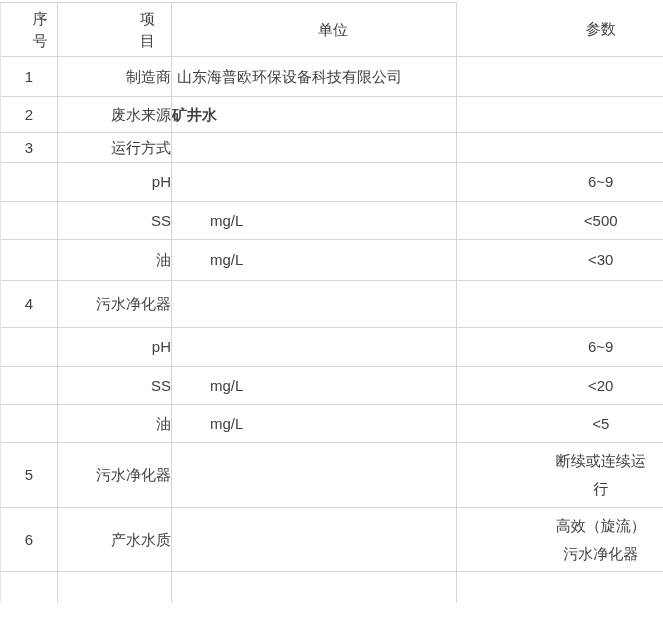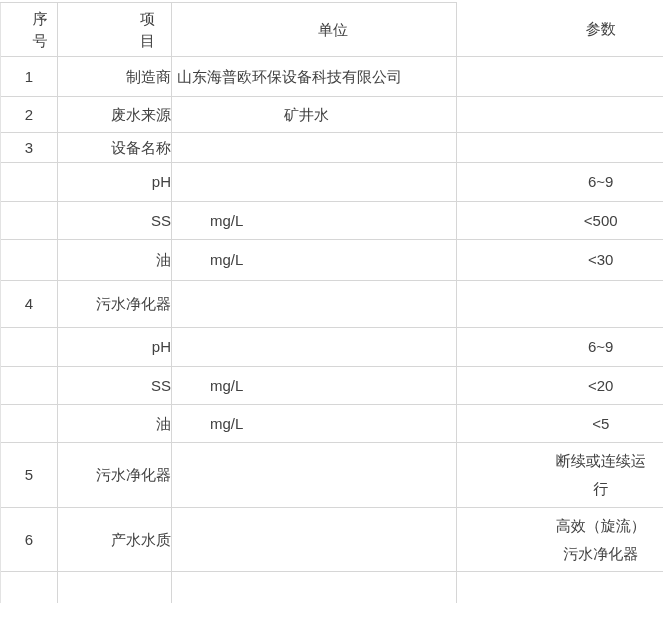--- a/index.html
+++ b/index.html
@@ -46,21 +46,21 @@
   
   .spec .v { border-right: 1px solid #d6d6d6; }
   .spec .vl { border-left: 1px solid #e3e3e3; }
 
   
   .spec .num   { text-align: center; }
   .spec .item  { text-align: right; padding-left: 16px; }
   .spec .item-mfr { padding-left: 40px; }         
   .spec .unit  { padding-left: 38px; }
   .spec .unit-left  { text-align: left; padding-left: 5px; padding-right: 0; font-family: Liberation Serif, serif; }
-  .spec .unit-right { text-align: center; padding-right: 15px; padding-left: 0; }
+  .spec .unit-right { text-align: left; padding-right: 15px; padding-left: 0; font-weight: bold; }
   .spec .param { text-align: center; }
 
   
   .spec tr.hdr th { line-height: 22px; }
   .spec .h-num  { text-align: center; padding-left: 22px; }
   .spec .h-item { text-align: right; padding-right: 16px; }
 
   
   tr.r-hdr { height: 54px; }
   tr.r0  { height: 40px; }
@@ -106,21 +106,21 @@
         <td class="param"></td>
       </tr>
       <tr class="r1">
         <td class="num vl v">2</td>
         <td class="item v">废水来源</td>
         <td class="unit unit-right v">矿井水</td>
         <td class="param"></td>
       </tr>
       <tr class="r2">
         <td class="num vl v">3</td>
-        <td class="item v">设备名称</td>
+        <td class="item v">运行方式</td>
         <td class="unit v"></td>
         <td class="param"></td>
       </tr>
       <tr class="r3">
         <td class="num vl v"></td>
         <td class="item v">pH</td>
         <td class="unit v"></td>
         <td class="param">6~9</td>
       </tr>
       <tr class="r4">

